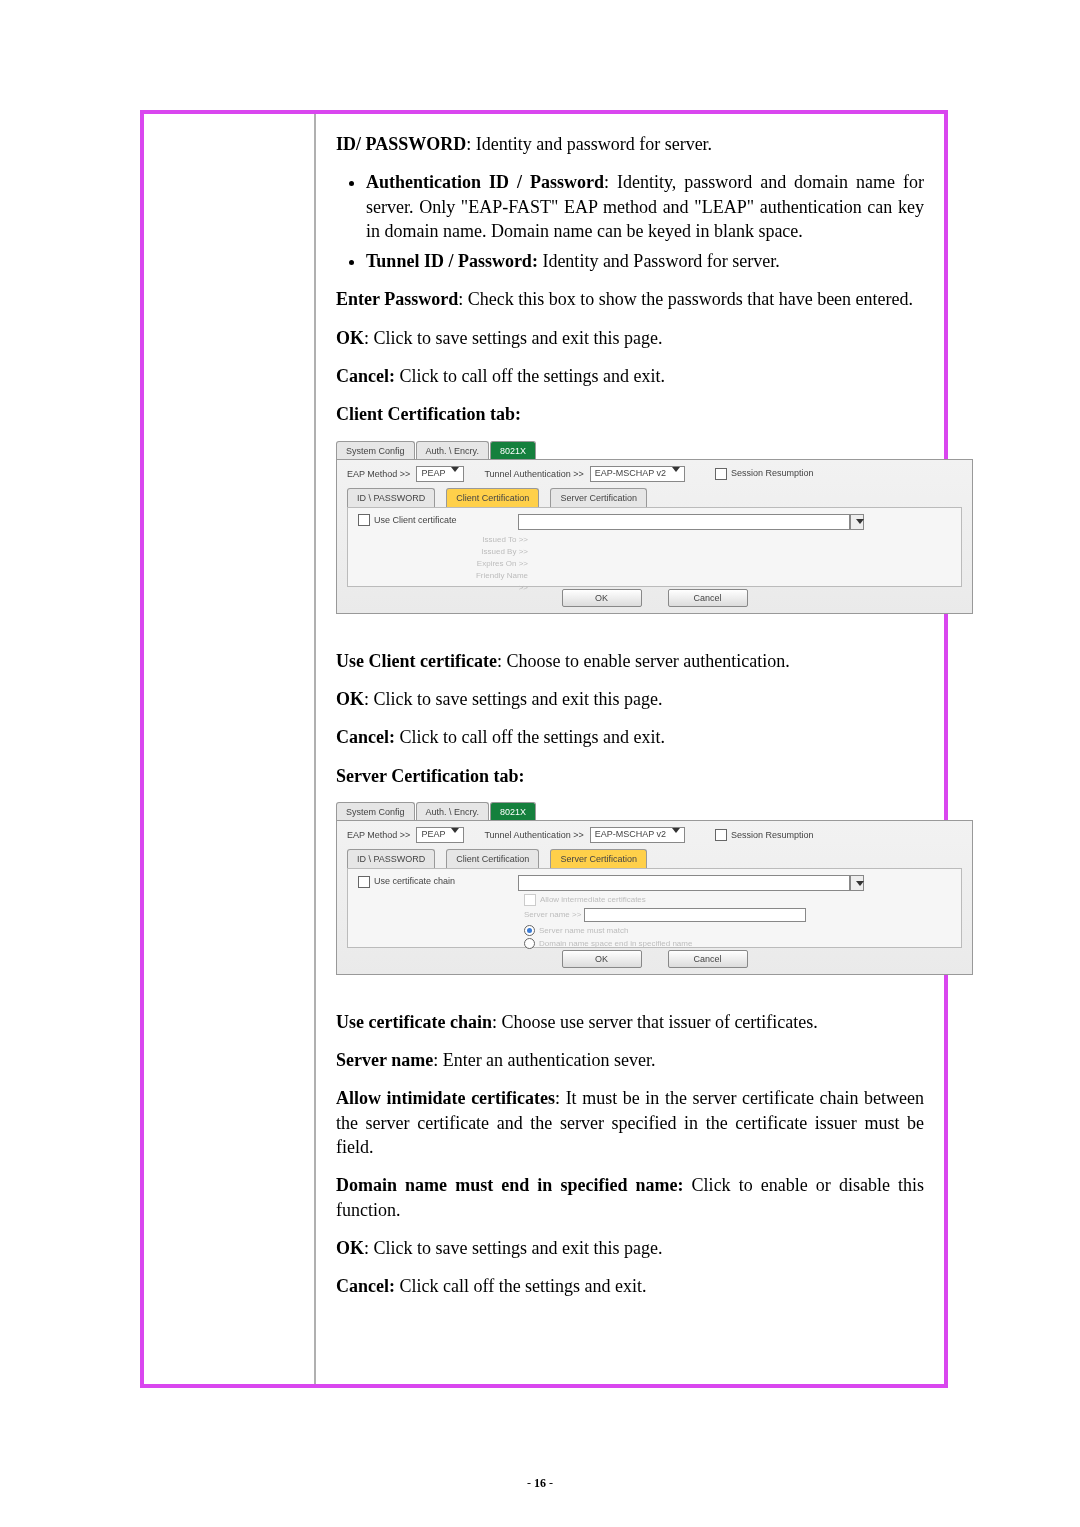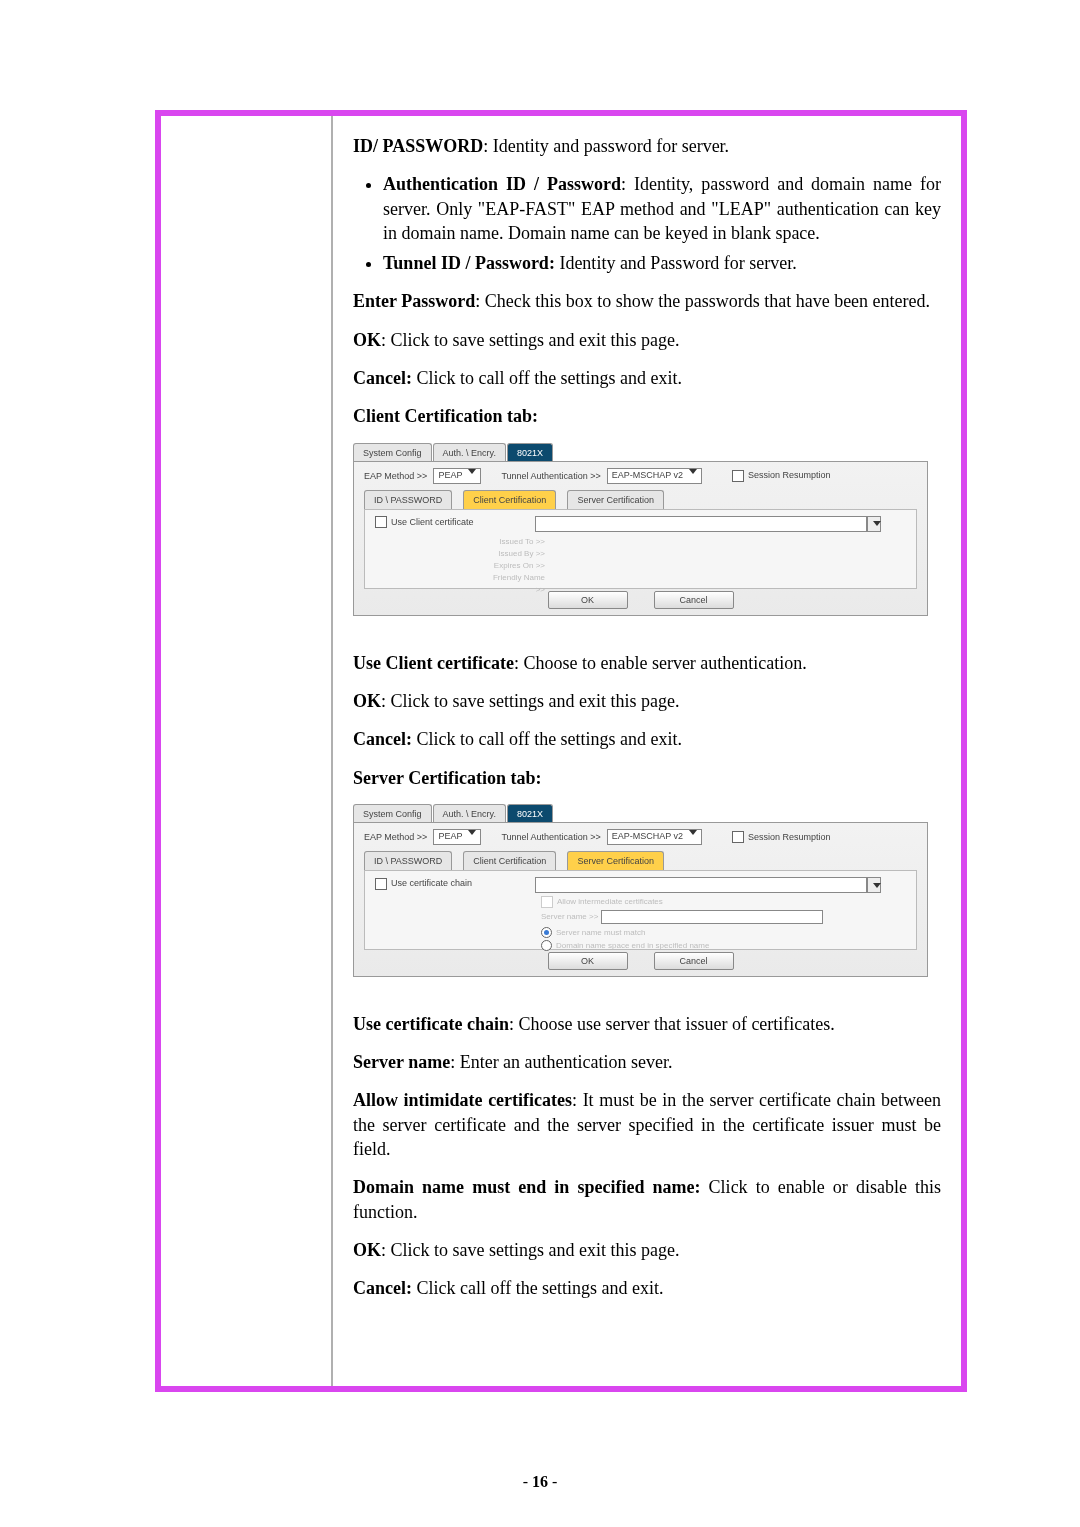--- a/index.html
+++ b/index.html
@@ -1,46 +1,46 @@
 <!DOCTYPE html>
 <html><head>
 <meta charset="utf-8">
 <style>
   html,body{margin:0;padding:0;background:#fff;font-family:"Times New Roman",Times,serif;}
   body{width:1080px;height:1527px;position:relative;color:#000;}
-  .page-frame{position:absolute;left:140px;top:110px;width:800px;height:1270px;border:6px solid #d946ef;margin-left:15px;}
+  .page-frame{position:absolute;left:140px;top:110px;width:800px;height:1270px;border:4px solid #d946ef;}
   .left-col{position:absolute;left:0;top:0;width:170px;height:100%;border-right:2px solid #b0b0b0;}
   .right-col{position:absolute;left:172px;top:0;right:0;height:100%;padding:18px 20px 18px 20px;box-sizing:border-box;font-size:18px;line-height:1.35;}
   .para{margin:0 0 14px 0;}
   .just{text-align:justify;}
   ul.bul{margin:6px 0 14px 0;padding:0 0 0 30px;}
   ul.bul li{margin:0 0 6px 0;text-align:justify;}
   b{font-weight:bold;}
-  .shot{width:575px;height:190px;margin:4px 0 18px 0;font-family:Arial,Helvetica,sans-serif;font-size:9px;color:#444;}
+  .shot{width:637px;height:190px;margin:4px 0 18px 0;font-family:Arial,Helvetica,sans-serif;font-size:9px;color:#444;}
   .tabs{height:18px;display:flex;}
   .tab{padding:3px 9px;border:1px solid #999;border-bottom:none;border-top-left-radius:3px;border-top-right-radius:3px;background:#e6e6e6;margin-right:1px;}
-  .tab.blue{background:#0c4a6e;color:#fff;}
+  .tab.blue{background:#15803d;color:#fff;}
   .panel{border:1px solid #999;background:linear-gradient(#f2f2f2,#eaeaea);padding:6px 10px 4px 10px;height:155px;box-sizing:border-box;position:relative;}
   .row1{display:flex;align-items:center;gap:6px;margin-bottom:6px;}
   .sel{display:inline-flex;align-items:flex-start;border:1px solid #888;background:#fff;height:14px;padding:0 4px;}
   .dd{width:0;height:0;border-left:4px solid transparent;border-right:4px solid transparent;border-top:5px solid #333;margin-left:6px;}
   .chk{display:inline-block;width:10px;height:10px;border:1px solid #666;background:#fff;margin-right:4px;vertical-align:middle;}
   .subtabs{display:flex;margin-top:2px;gap:10px;}
   .subtab{padding:3px 9px;border:1px solid #999;border-bottom:none;border-top-left-radius:3px;border-top-right-radius:3px;background:#e6e6e6;margin-right:1px;font-size:9px;}
   .subtab.active{background:#ffd04a;}
   .subpanel{border:1px solid #bbb;background:#f6f6f6;height:80px;padding:6px 10px;box-sizing:border-box;position:relative;}
   .bigfield{position:absolute;top:6px;left:170px;width:330px;height:14px;border:1px solid #888;background:#fff;}
   .dd2{position:absolute;top:6px;left:502px;width:12px;height:14px;border:1px solid #888;background:#eee;display:flex;align-items:center;justify-content:center;}
   .faint{color:#bdbdbd;font-size:8px;}
   .btnrow{position:absolute;left:0;right:0;bottom:6px;display:flex;justify-content:center;gap:26px;}
   .btn{min-width:58px;text-align:center;padding:2px 10px;border:1px solid #888;border-radius:2px;background:linear-gradient(#fff,#dcdcdc);font-size:9px;}
   .radio{display:inline-block;width:9px;height:9px;border:1px solid #666;border-radius:50%;background:#fff;margin-right:4px;vertical-align:middle;}
   .radio.on::after{content:"";display:block;width:5px;height:5px;border-radius:50%;background:#3a7bd5;margin:2px;}
   .srvfield{display:inline-block;width:220px;height:12px;border:1px solid #888;background:#fff;vertical-align:middle;}
-  .pagenum{position:absolute;left:0;right:0;bottom:36px;text-align:center;font-size:16px;}
+  .pagenum{position:absolute;left:0;right:0;bottom:36px;text-align:center;font-size:12px;}
 </style>
 </head>
 <body>
 
 <div class="page-frame">
   <div class="left-col"></div>
   <div class="right-col">
 
     <p class="para">
       <b>ID/ PASSWORD</b><span>: Identity and password for server.</span>

